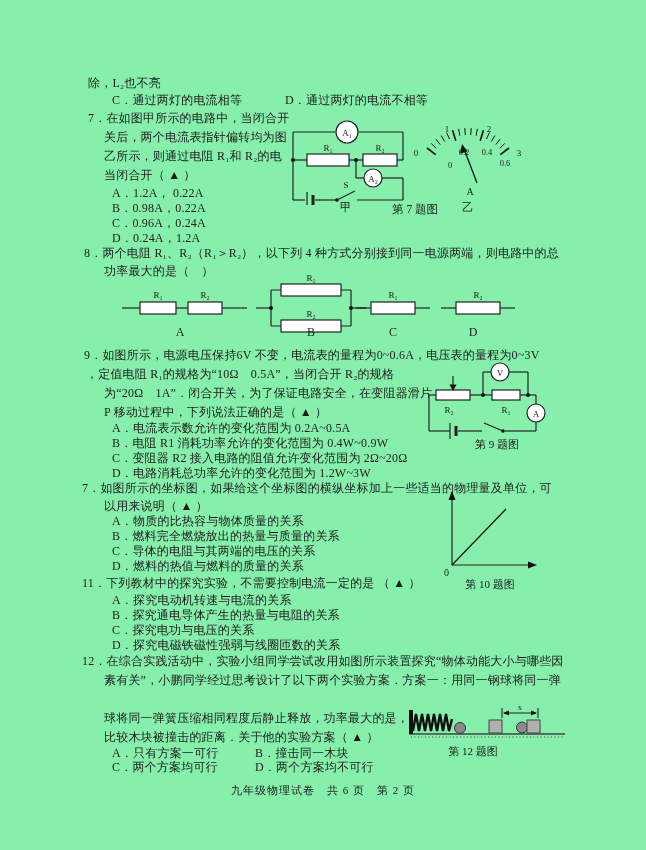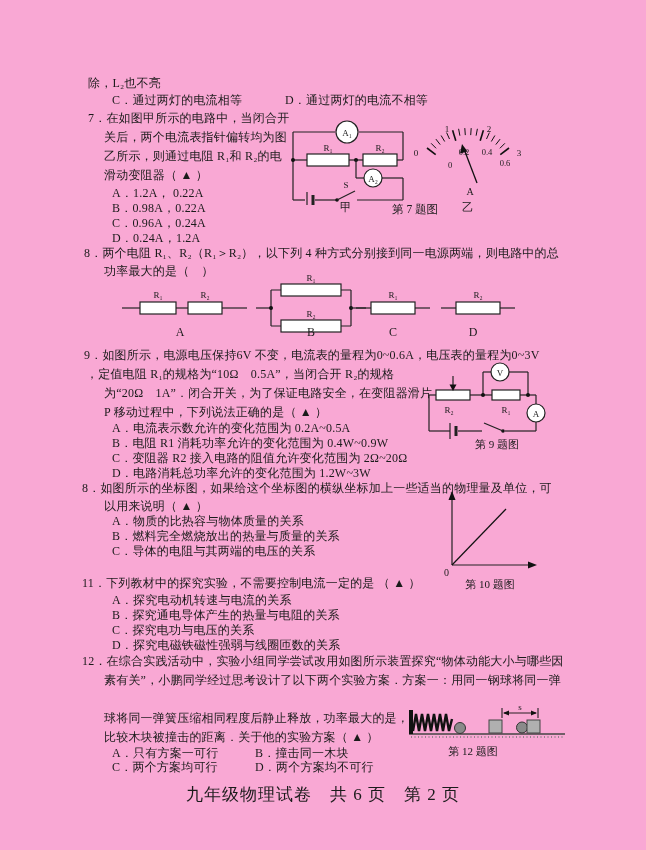--- a/index.html
+++ b/index.html
@@ -1,41 +1,41 @@
 <!DOCTYPE html>
 <html><head>
 <meta charset="utf-8">
 <style>
   html,body{margin:0;padding:0;background:#e8e8e8;}
-  #page{position:relative;width:646px;height:850px;background:#f9a8d4;margin:0 auto;
+  #page{position:relative;width:646px;height:850px;background:#86efac;margin:0 auto;
         font-family:"Liberation Serif","DejaVu Serif",serif;color:#1b1b1b;overflow:hidden;}
   .ln{position:absolute;font-size:12px;line-height:14px;white-space:nowrap;letter-spacing:.2px;}
   .cap{position:absolute;font-size:11.5px;white-space:nowrap;}
-  .footer{position:absolute;left:0;width:646px;text-align:center;font-size:17px;letter-spacing:1px;}
+  .footer{position:absolute;left:0;width:646px;text-align:center;font-size:11px;letter-spacing:1px;}
   svg{position:absolute;}
   svg text{font-family:"Liberation Serif","DejaVu Serif",serif;fill:#1b1b1b;}
   .wire{stroke:#222;stroke-width:1.2;fill:none;}
   .box{fill:#ffffff;stroke:#222;stroke-width:1.2;}
   .nd{fill:#111;}
   .tick{stroke:#111;stroke-width:1;}
   .tickM{stroke:#111;stroke-width:1.6;}
 </style>
 </head>
 <body>
 
 <div id="page">
 
   <div class="ln" style="left:88px;top:76px">除，L₂也不亮</div>
   <div class="ln" style="left:112px;top:93px">C．通过两灯的电流相等</div>
   <div class="ln" style="left:285px;top:93px">D．通过两灯的电流不相等</div>
 
   <div class="ln" style="left:88px;top:111px">7．在如图甲所示的电路中，当闭合开</div>
   <div class="ln" style="left:104px;top:149px">乙所示，则通过电阻 R₁和 R₂的电</div>
   <div class="ln" style="left:104px;top:130px">关后，两个电流表指针偏转均为图</div>
-  <div class="ln" style="left:104px;top:168px">滑动变阻器（ ▲ ）</div>
+  <div class="ln" style="left:104px;top:168px">当闭合开（ ▲ ）</div>
   <div class="ln" style="left:112px;top:186px">A．1.2A， 0.22A</div>
   <div class="ln" style="left:112px;top:201px">B．0.98A，0.22A</div>
   <div class="ln" style="left:112px;top:216px">C．0.96A，0.24A</div>
   <div class="ln" style="left:112px;top:231px">D．0.24A，1.2A</div>
 
   <svg style="left:285px;top:120px" width="125" height="85" viewBox="0 0 125 85">
     <line class="wire" x1="8" y1="12" x2="50" y2="12"></line>
       <line class="wire" x1="74" y1="12" x2="118" y2="12"></line>
     <circle class="box" cx="62" cy="12" r="11"></circle>
     <text x="62" y="16" font-size="9" text-anchor="middle">A₁</text>
@@ -175,25 +175,26 @@
     <circle class="nd" cx="78" cy="73" r="1.8"></circle>
     <line class="wire" x1="78" y1="73" x2="59" y2="65"></line>
     <line class="wire" x1="57" y1="73" x2="33" y2="73"></line>
     <line x1="31" y1="68" x2="31" y2="78" stroke="#222" stroke-width="3"></line>
     <line x1="25" y1="65" x2="25" y2="81" stroke="#222" stroke-width="1.2"></line>
     <line class="wire" x1="25" y1="73" x2="4" y2="73"></line>
     <line class="wire" x1="4" y1="73" x2="4" y2="37"></line>
     <text x="72" y="90" font-size="11" text-anchor="middle">第 9 题图</text>
   </svg>
 
-  <div class="ln" style="left:82px;top:481px">8．如图所示的坐标图，如果给这个坐标图的横纵坐标加上一些适当的物理量及单位，可</div>
+  <div class="ln" style="left:82px;top:481px">7．如图所示的坐标图，如果给这个坐标图的横纵坐标加上一些适当的物理量及单位，可</div>
   <div class="ln" style="left:104px;top:499px">以用来说明（ ▲ ）</div>
   <div class="ln" style="left:112px;top:514px">A．物质的比热容与物体质量的关系</div>
   <div class="ln" style="left:112px;top:529px">B．燃料完全燃烧放出的热量与质量的关系</div>
   <div class="ln" style="left:112px;top:544px">C．导体的电阻与其两端的电压的关系</div>
+  <div class="ln" style="left:112px;top:559px">D．燃料的热值与燃料的质量的关系</div>
 
   <svg style="left:438px;top:488px" width="135" height="105" viewBox="0 0 135 105">
     <line class="wire" x1="14" y1="10" x2="14" y2="77" stroke-width="1.4"></line>
     <polygon points="14,3 10.5,12 17.5,12" fill="#111"></polygon>
     <line class="wire" x1="14" y1="77" x2="92" y2="77" stroke-width="1.4"></line>
     <polygon points="99,77 90,73.5 90,80.5" fill="#111"></polygon>
     <line x1="14" y1="77" x2="68" y2="21" stroke="#111" stroke-width="1.2"></line>
     <text x="6" y="88" font-size="10">0</text>
     <text x="52" y="100" font-size="11" text-anchor="middle">第 10 题图</text>
   </svg>

